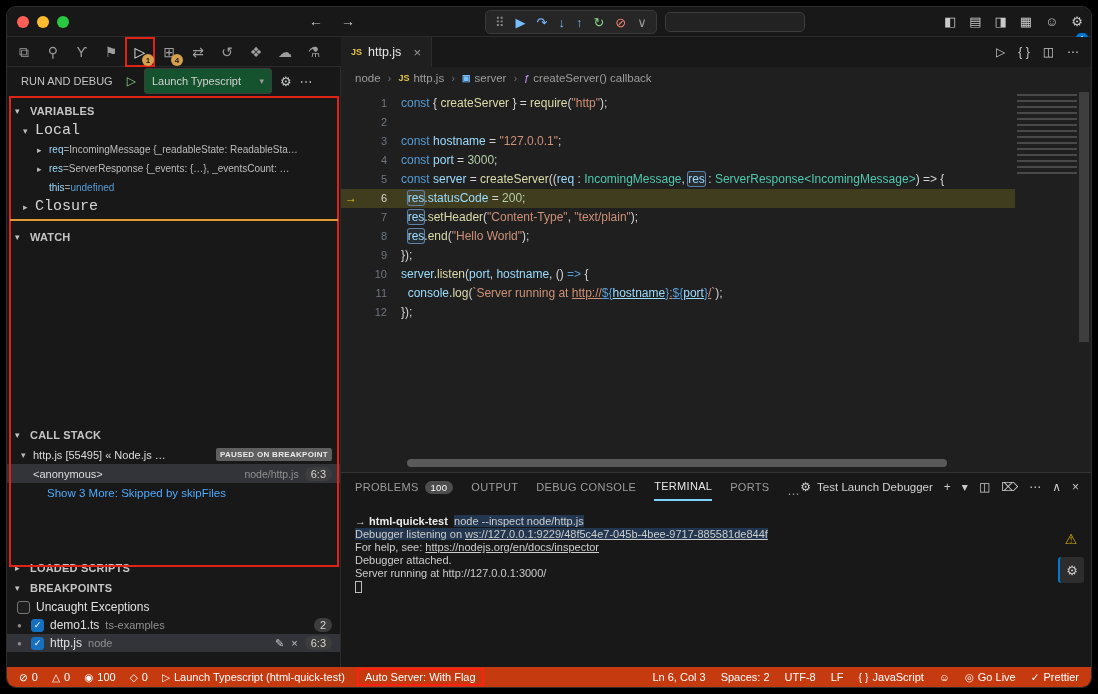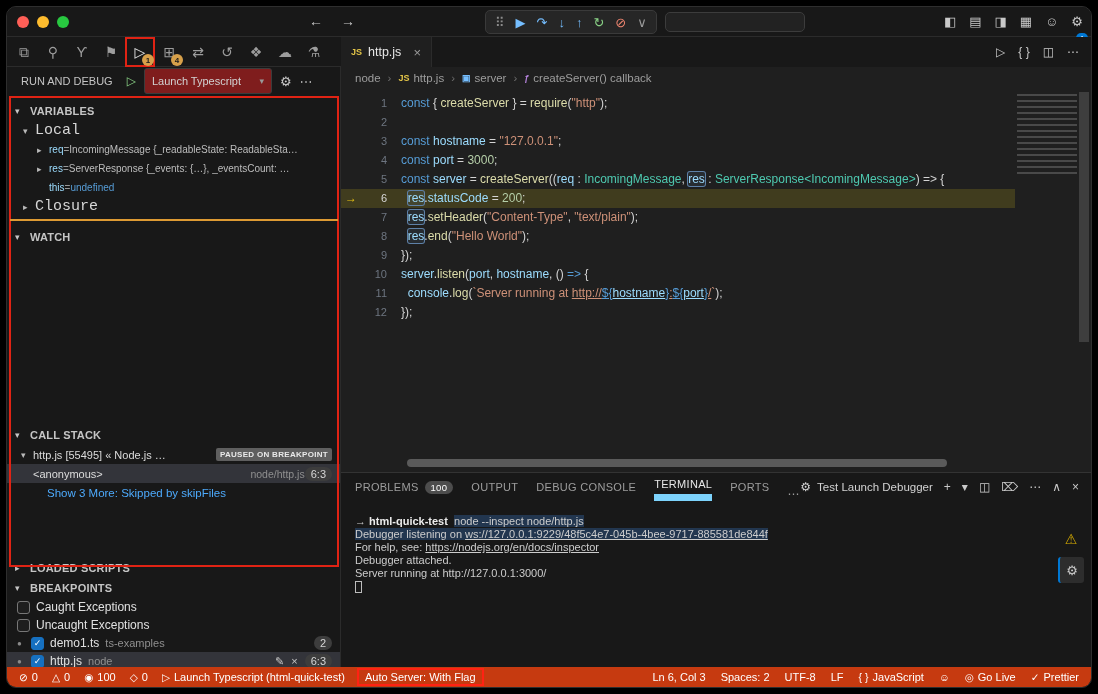--- a/index.html
+++ b/index.html
@@ -28,39 +28,39 @@
   .tab{height:30px;display:flex;align-items:center;gap:6px;padding:0 10px;background:#1f1f1f;border-right:1px solid #2b2b2b;color:#e7e7e7;font-size:12.5px}
   .js-badge{color:#e3c548;font-size:9px;font-weight:bold}
   .tab .close{color:#9a9a9a;margin-left:6px;font-size:13px}
   #tab-actions{margin-left:auto;display:flex;gap:13px;color:#c9c9c9;padding-right:12px;font-size:12px}
 
   
   #sidebar{position:absolute;left:0;top:60px;width:334px;bottom:20px;background:#181818;border-right:1px solid #2b2b2b;overflow:hidden}
   #run-header{height:28px;display:flex;align-items:center;padding:0 8px 0 14px;gap:8px}
   #run-title{font-size:11px;color:#c5c5c5}
   .play{color:#89d185;font-size:12px;margin-left:6px}
-  .launch-select{display:flex;align-items:center;gap:6px;background:#7f1d1d;border:1px solid #3c3c3c;border-radius:3px;height:26px;padding:0 7px;font-size:11px;color:#d2d2d2;min-width:128px}
+  .launch-select{display:flex;align-items:center;gap:6px;background:#14532d;border:1px solid #3c3c3c;border-radius:3px;height:26px;padding:0 7px;font-size:11px;color:#d2d2d2;min-width:128px}
   .launch-select .caret{margin-left:auto;color:#9a9a9a;font-size:9px}
   .hdr-ic{color:#c9c9c9;font-size:13px}
   .sec{position:absolute;left:0;right:0}
   .shead{height:20px;display:flex;align-items:center;gap:5px;padding-left:8px}
   .chev{color:#c5c5c5;font-size:9px;width:10px}
   .slabel{font-size:11px;font-weight:bold;color:#c5c5c5;letter-spacing:.2px}
   #sec-variables{top:34px}#sec-watch{top:160px}#sec-callstack{top:358px}#sec-loaded{top:491px}#sec-breakpoints{top:511px}
   .vrow{height:19px;display:flex;align-items:center;padding-left:16px;font-family:"DejaVu Sans Mono",monospace;font-size:10px;white-space:nowrap;overflow:hidden}
   .vrow.ind{padding-left:30px}
   .twist{width:12px;color:#b9b9b9;font-size:9px;font-family:"Liberation Sans",sans-serif}
   .vname{color:#9cdcfe}.vname.scope{color:#d6d6d6;font-family:Liberation Mono, monospace;font-size:15px}
   .veq{color:#9a9a9a}.vval{color:#bdbdbd;text-overflow:ellipsis;overflow:hidden}.vval.undef{color:#569cd6}
   .csrow{height:19px;display:flex;align-items:center;padding:0 8px 0 14px;font-size:11px;color:#dcdcdc;white-space:nowrap;overflow:hidden}
   .csrow .twist{font-size:9px}
   .cs-badge{margin-left:auto;background:#5f5f5f;color:#e9e9e9;font-size:8px;font-weight:bold;border-radius:2px;padding:2px 4px;letter-spacing:.3px}
   .csrow.frame{padding-left:26px}
   .csrow.sel{background:#33343a}
-  .cs-right{margin-left:auto;display:flex;align-items:center;}
+  .cs-right{margin-left:auto;display:flex;align-items:center;gap:6px}
   .cs-path{color:#8f8f8f;font-size:10.5px}
   .pill{background:#3d3d3d;color:#d6d6d6;font-size:11px;border-radius:8px;padding:1px 6px}
   .cs-link{height:19px;display:flex;align-items:center;padding-left:40px;color:#4daafc;font-size:11.5px}
   .bprow{height:18px;display:flex;align-items:center;gap:6px;padding:0 8px 0 10px;font-size:12px;white-space:nowrap;overflow:hidden}
   .bprow.sel{background:#33343a}
   .bpdot{color:#8a8a8a;font-size:8px;width:8px}
   .cb{width:13px;height:13px;border:1px solid #777;border-radius:3px;display:flex;align-items:center;justify-content:center;font-size:9px;color:#fff;background:#1e1e1e;flex:none}
   .cb.on{background:#1670c0;border-color:#1670c0}
   .bplabel{color:#e0e0e0}.bpdetail{color:#8f8f8f;font-size:11px}
   .bpright{margin-left:auto;display:flex;align-items:center;gap:7px}
@@ -87,21 +87,21 @@
   #minimap{position:absolute;right:14px;top:27px;width:60px;height:82px;background:repeating-linear-gradient(180deg,rgba(195,195,195,0.32) 0 2px,transparent 2px 6px);opacity:.8}
   #vscroll{position:absolute;right:0;top:22px;width:14px;bottom:0}
   #vscroll .thumb{position:absolute;left:2px;right:2px;top:3px;height:250px;background:rgba(121,121,121,0.35)}
   #hscroll{position:absolute;left:66px;bottom:5px;width:540px;height:8px;border-radius:4px;background:rgba(150,150,150,0.5)}
 
   
   #panel{position:absolute;left:334px;top:465px;right:0;bottom:20px;background:#181818;border-top:1px solid #333}
   #panel-tabs{height:28px;display:flex;align-items:center;padding-left:14px}
   #panel-tabs-left{display:flex;align-items:flex-end;gap:18px}
   .ptab{display:flex;align-items:center;gap:6px;height:28px;font-size:11px;color:#9d9d9d;letter-spacing:.3px}
-  .ptab.active{color:#e7e7e7;border-bottom:7px solid #7dd3fc}
+  .ptab.active{color:#e7e7e7;border-bottom:2px solid #7dd3fc}
   .pbadge{background:#4d4d4d;color:#fff;border-radius:9px;padding:1px 6px;font-size:9.5px}
   .ptab-overflow{color:#9d9d9d;font-size:12px}
   #panel-right{margin-left:auto;display:flex;align-items:center;gap:11px;padding-right:12px;color:#c9c9c9;font-size:12px}
   .pterm{display:flex;align-items:center;gap:6px;font-size:11.5px;color:#d2d2d2}
   .pterm-ic{font-size:12px}
   #terminal{position:absolute;left:14px;top:42px;right:44px;bottom:4px;font-family:"DejaVu Sans Mono",monospace;font-size:11px;line-height:13px;color:#cccccc;overflow:hidden}
   .tline{white-space:pre}
   .t-b{font-weight:bold;color:#ececec}
   .t-u{text-decoration:underline}
   .t-sel{background:#22364f}
@@ -265,25 +265,20 @@
         </div>
     </div>
     <div class="sec" id="sec-breakpoints">
       <div class="shead">
           <span class="chev">▾</span>
           <span class="slabel">BREAKPOINTS</span>
         </div>
       <div id="breakpoints-body">
           <div class="bprow">
             <span class="cb"></span>
-            <span class="bplabel">Caught Exceptions</span>
-            <span class="bpright"></span>
-          </div>
-          <div class="bprow">
-            <span class="cb"></span>
             <span class="bplabel">Uncaught Exceptions</span>
             <span class="bpright"></span>
           </div>
           <div class="bprow">
             <span class="bpdot">●</span>
             <span class="cb on">✓</span>
             <span class="bplabel">demo1.ts</span>
             <span class="bpdetail">ts-examples</span>
             <span class="bpright">
               <span class="pill">2</span>

